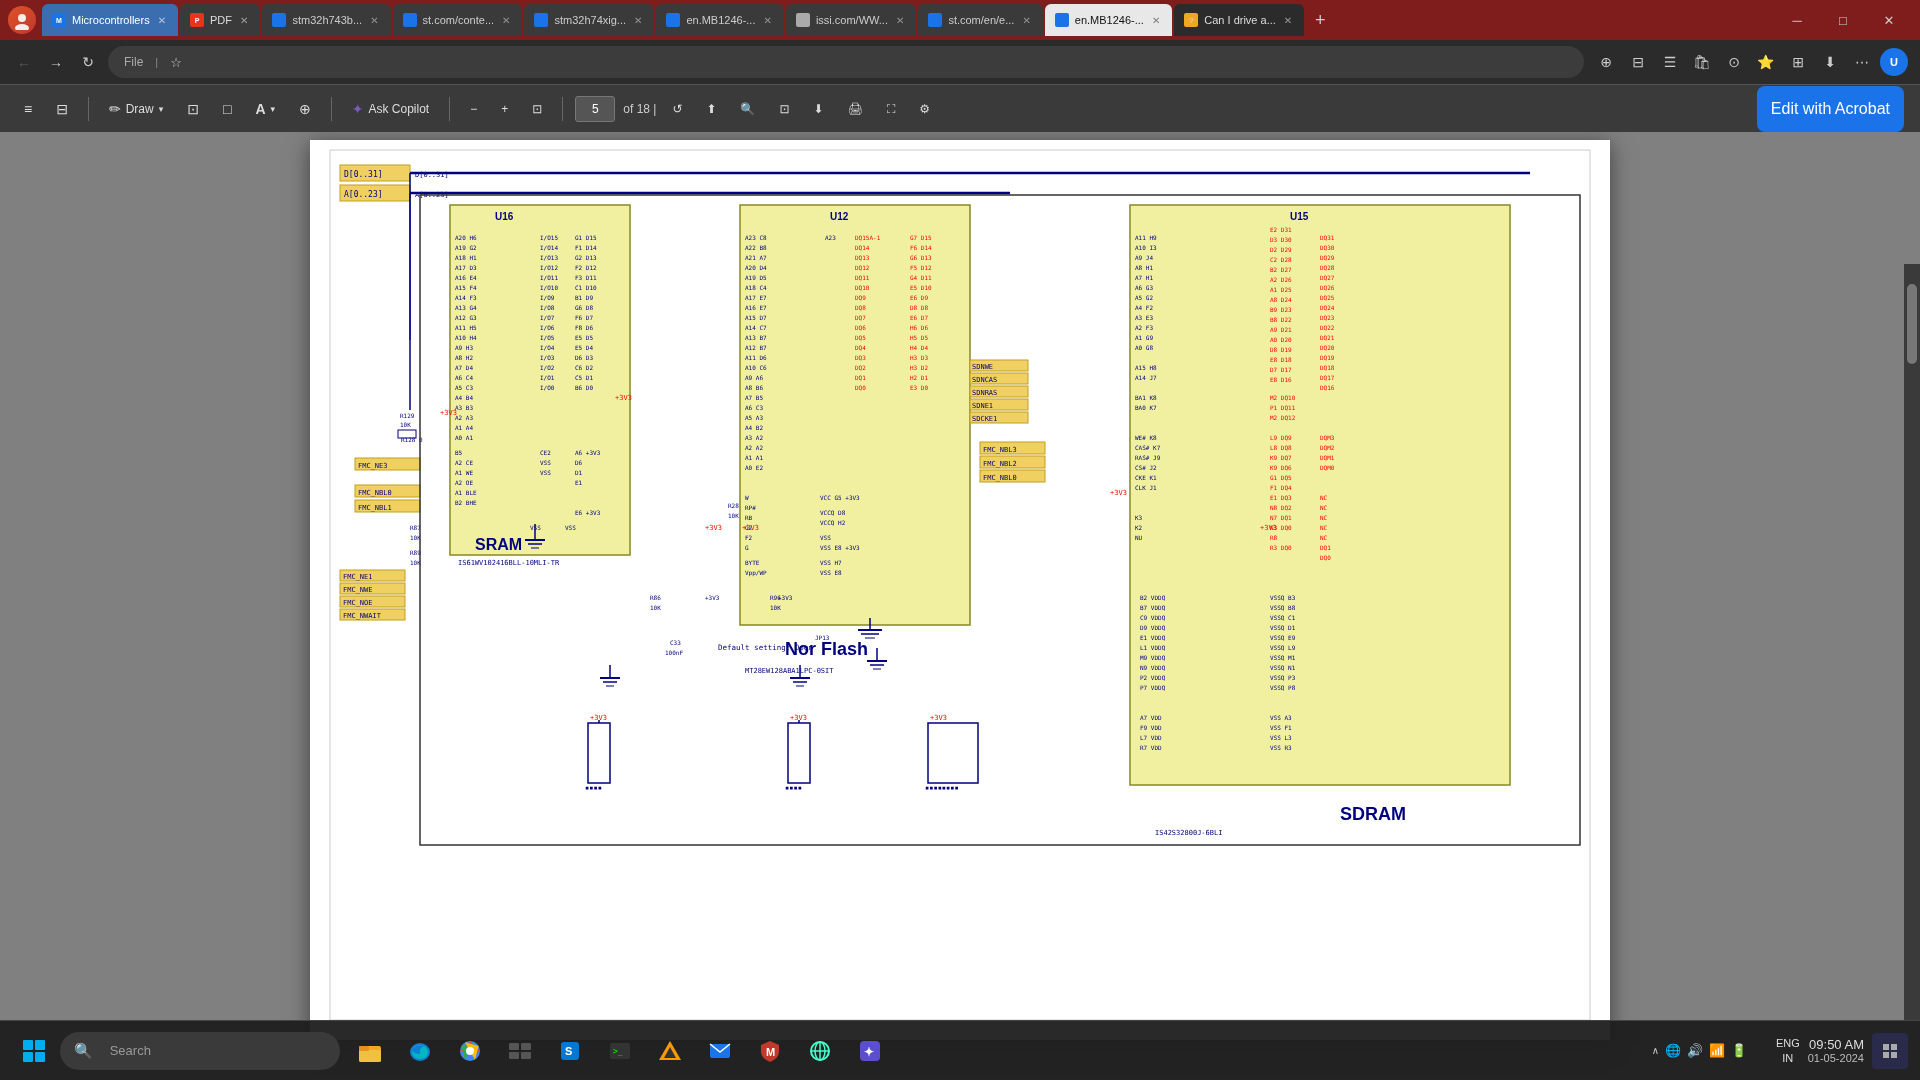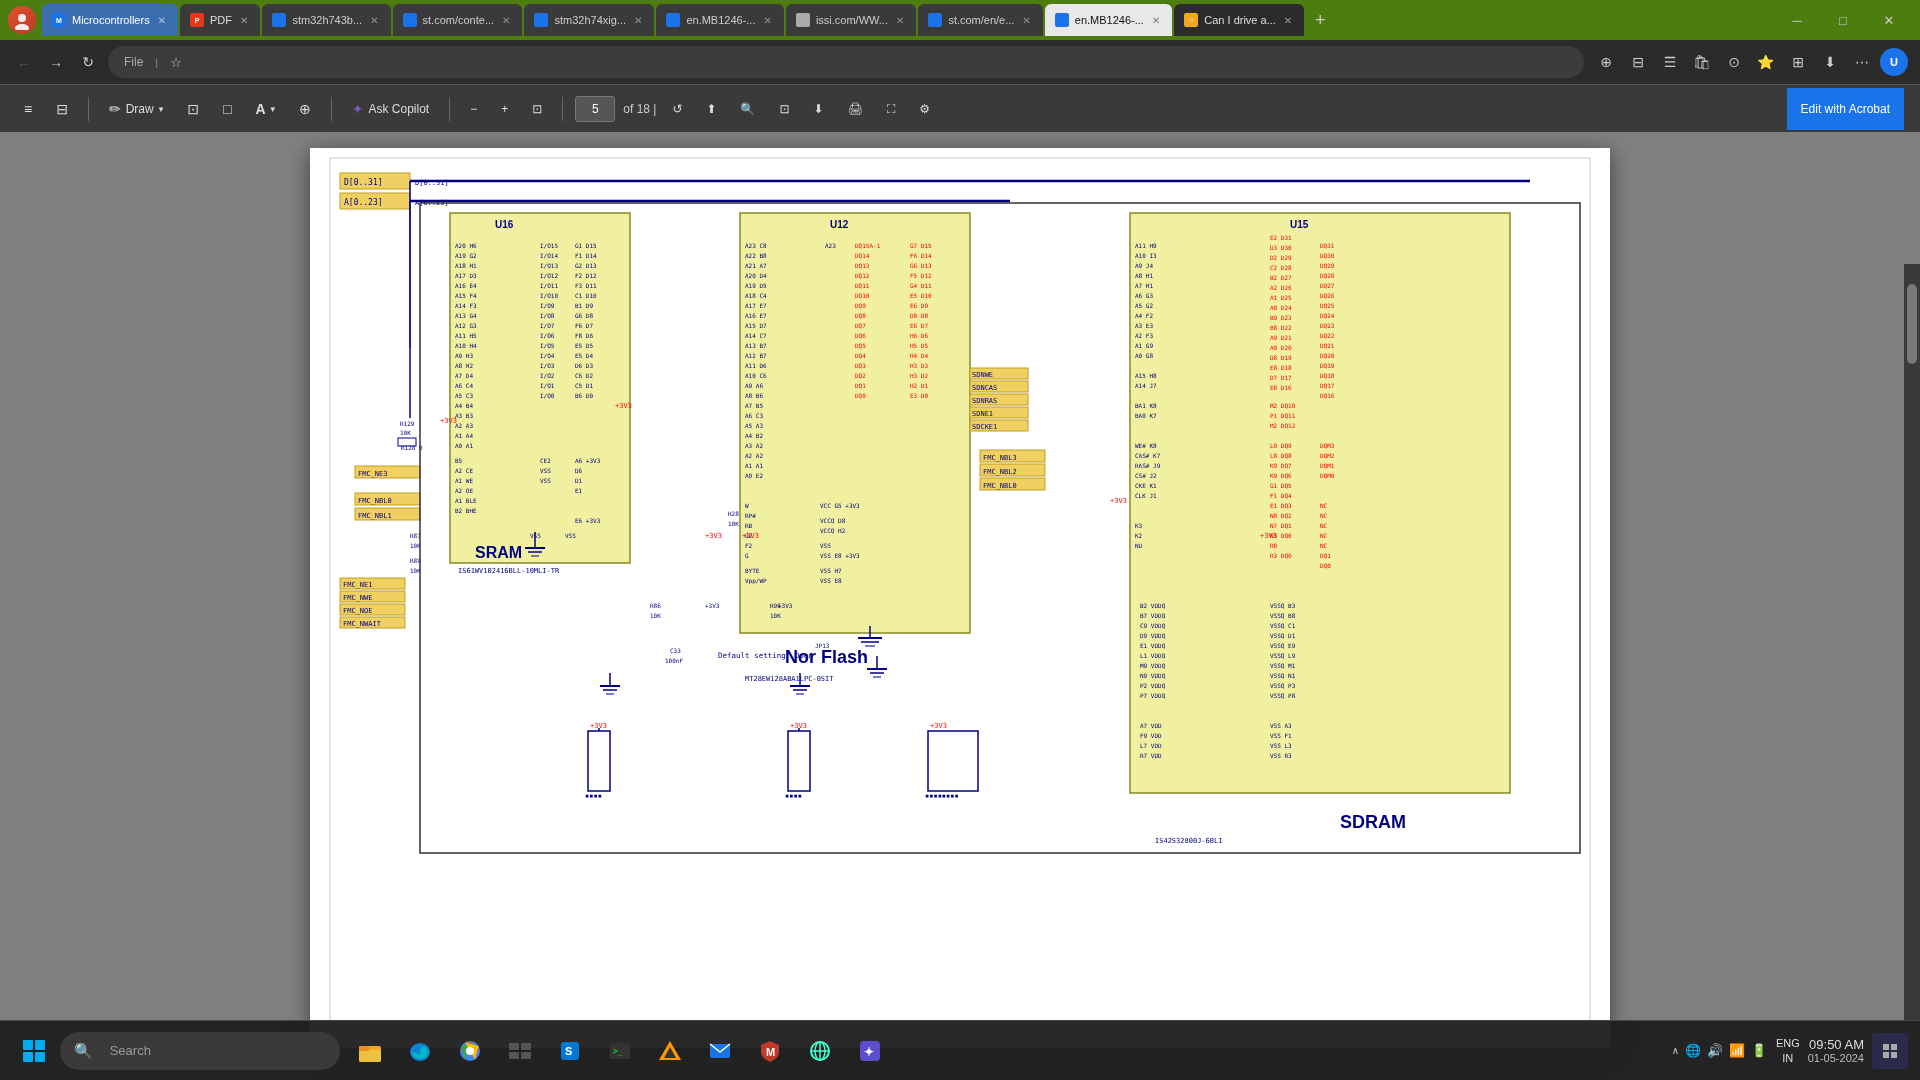--- a/index.html
+++ b/index.html
@@ -1,21 +1,21 @@
 <!DOCTYPE html>
 <html><head>
   <meta charset="utf-8">
   <style>
     * { margin: 0; padding: 0; box-sizing: border-box; }
     body { width: 1920px; height: 1080px; overflow: hidden; background: #202020; font-family: 'Segoe UI', Arial, sans-serif; }
 
     
     .title-bar {
       height: 40px;
-      background: #4d7c0f;
+      background: #7f1d1d;
       display: flex;
       align-items: center;
       padding: 8px 8px;
     }
     .profile-icon {
       width: 28px; height: 28px; border-radius: 50%;
       background: linear-gradient(135deg, #e0522a, #c0392b);
       display: flex; align-items: center; justify-content: center;
       color: white; font-size: 11px; font-weight: bold; margin-right: 6px;
       flex-shrink: 0;
@@ -68,35 +68,35 @@
     }
     .pdf-tool-icon { font-size: 14px; }
     .pdf-separator { width: 1px; height: 24px; background: #666; margin: 0 4px; }
     .pdf-page-input {
       width: 40px; height: 26px; background: #555; border: 1px solid #777;
       color: white; text-align: center; font-size: 12px; border-radius: 3px;
     }
     .pdf-page-of { color: #ccc; font-size: 12px; }
     .edit-acrobat-btn {
       margin-left: auto; background: #1a73e8; color: white;
-      padding: 14px 14px; border-radius: 1px; font-size: 12px; cursor: pointer;
+      padding: 14px 14px; border-radius: 8px; font-size: 16px; cursor: pointer;
       white-space: nowrap;
     }
     .scrollbar-area { position: absolute; right: 0; top: 132px; width: 16px; height: calc(100% - 132px - 60px); background: #3a3a3a; }
     .scrollbar-thumb { width: 10px; height: 80px; background: #777; border-radius: 5px; margin: 3px auto; margin-top: 20px; }
 
     
     .pdf-content {
       width: 100%; height: calc(1080px - 132px);
       background: #808080; display: flex; justify-content: center;
       overflow: hidden; position: relative;
     }
     .pdf-page {
       width: 1300px; height: 900px; background: white;
-      margin-top: 16px; position: relative; overflow: hidden;
+      margin-top: 8px; position: relative; overflow: hidden;
       box-shadow: 0 4px 20px rgba(0,0,0,0.5);
     }
 
     
     .schematic { width: 100%; height: 100%; }
 
     
     .taskbar {
       position: fixed; bottom: 0; left: 0; right: 0; height: 60px;
       background: rgba(30,30,30,0.95);
@@ -111,21 +111,21 @@
       color: #ccc; font-size: 13px; cursor: text;
     }
     .taskbar-apps { display: flex; align-items: center; gap: 6px; margin-left: 8px; }
     .tb-app { width: 44px; height: 44px; display: flex; align-items: center; justify-content: center; cursor: pointer; border-radius: 6px; }
     .taskbar-right { margin-left: auto; display: flex; align-items: center; gap: 8px; color: #ddd; font-size: 12px; }
     .sys-tray { display: flex; align-items: center; gap: 8px; }
     .sys-icons { display: flex; align-items: center; gap: 6px; color: #ccc; font-size: 13px; }
     .datetime { text-align: right; }
     .datetime .time { font-size: 13px; }
     .datetime .date { font-size: 11px; color: #bbb; }
-    .lang-indicator { font-size: 11px; color: #ddd; text-align: center; line-height: 1.3; }
+    .lang-indicator { font-size: 11px; color: #ddd; text-align: center; line-height: 1.3; margin-left: 20px; }
 
     
     .win-logo {
       display: grid; grid-template-columns: 1fr 1fr; gap: 2px; width: 22px; height: 22px;
     }
     .win-logo-q { background: #00adef; border-radius: 1px; }
 
     
     .fav-micro { background: #1a73e8; width: 14px; height: 14px; border-radius: 2px; font-size: 7px; color: white; display: flex; align-items: center; justify-content: center; font-weight: bold; }
     .fav-pdf { background: #e8351a; width: 14px; height: 14px; border-radius: 2px; font-size: 7px; color: white; display: flex; align-items: center; justify-content: center; font-weight: bold; }

